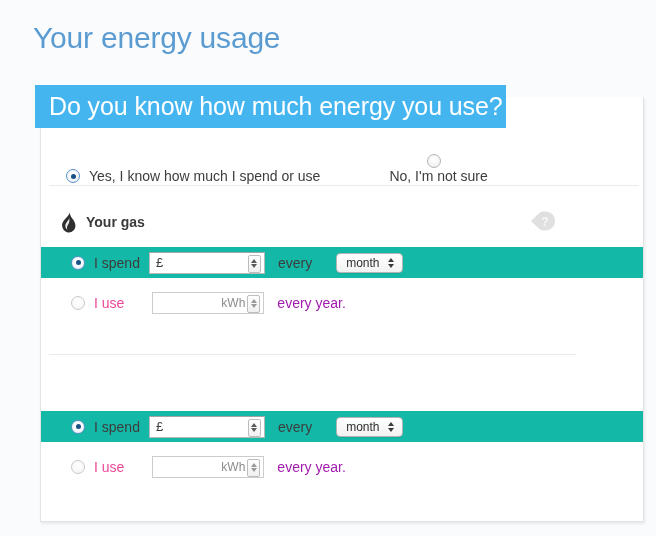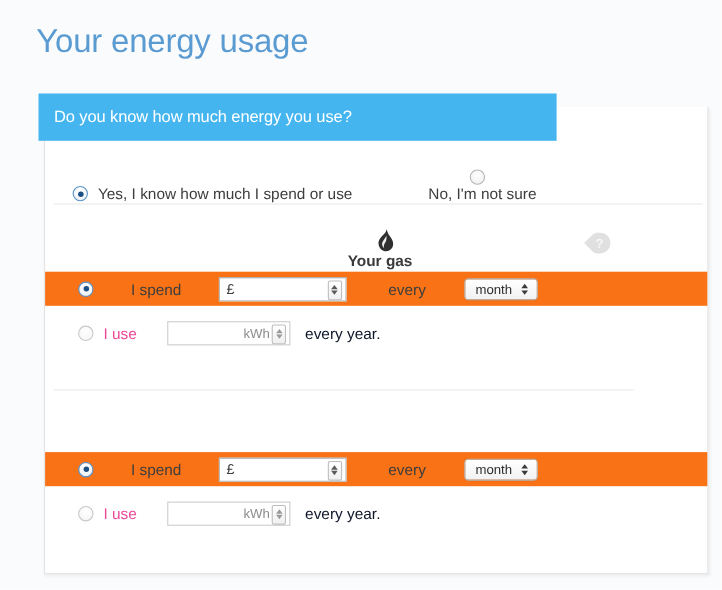--- a/index.html
+++ b/index.html
@@ -43,21 +43,21 @@
 
   
   .banner {
     position: absolute;
     left: 35px;
     top: 85px;
     width: 471px;
     height: 43px;
     background: #45b5f0;
     color: #ffffff;
-    font-size: 15px;
+    font-size: 25px;
     font-weight: normal;
     line-height: 43px;
     padding-left: 14px;
     box-sizing: border-box;
     white-space: nowrap;
     letter-spacing: -0.1px;
   }
 
   
   .choice-row {
@@ -126,21 +126,20 @@
   .divider.short { width: 527px; }
 
   
   .section-head {
     position: absolute;
     left: 0;
     width: 100%;
     height: 30px;
     display: flex;
     align-items: center;
-    flex-direction: column;
   }
   .sec-icon {
     margin-left: 18px;
     width: 20px;
     height: 22px;
     flex: 0 0 auto;
     display: flex;
     align-items: center;
     justify-content: center;
   }
@@ -161,21 +160,21 @@
 
   
   .input-row {
     position: absolute;
     left: 0;
     width: 100%;
     height: 31px;
     display: flex;
     align-items: center;
   }
-  .input-row.highlight { background: #f97316; gap: 25px; }
+  .input-row.highlight { background: #14b8a6; }
   .row-radio-wrap { margin-left: 30px; flex: 0 0 auto; display:flex; align-items:center; }
   .row-label {
     font-size: 14px;
     color: #3d3d3d;
     margin-left: 9px;
     white-space: nowrap;
   }
   .row-label.muted { color: #ec4899; }
 
   
@@ -230,26 +229,26 @@
   }
   .stepper.dim .up { border-bottom-color: #9a9a9a; }
   .stepper.dim .down { border-top-color: #9a9a9a; }
 
   .every-label {
     font-size: 14px;
     color: #3d3d3d;
     margin-left: 13px;
     white-space: nowrap;
   }
-  .every-label.muted { color: #0f172a; }
+  .every-label.muted { color: #a21caf; }
 
   
   .selectbox {
     position: relative;
-    margin-left: 10px;
+    margin-left: 24px;
     height: 20px;
     box-sizing: border-box;
     border: 1px solid #b4b4b4;
     border-radius: 4px;
     background: linear-gradient(#ffffff, #f2f2f2);
     display: flex;
     align-items: center;
     padding: 0 22px 0 9px;
     font-size: 12px;
     color: #2e2e2e;

